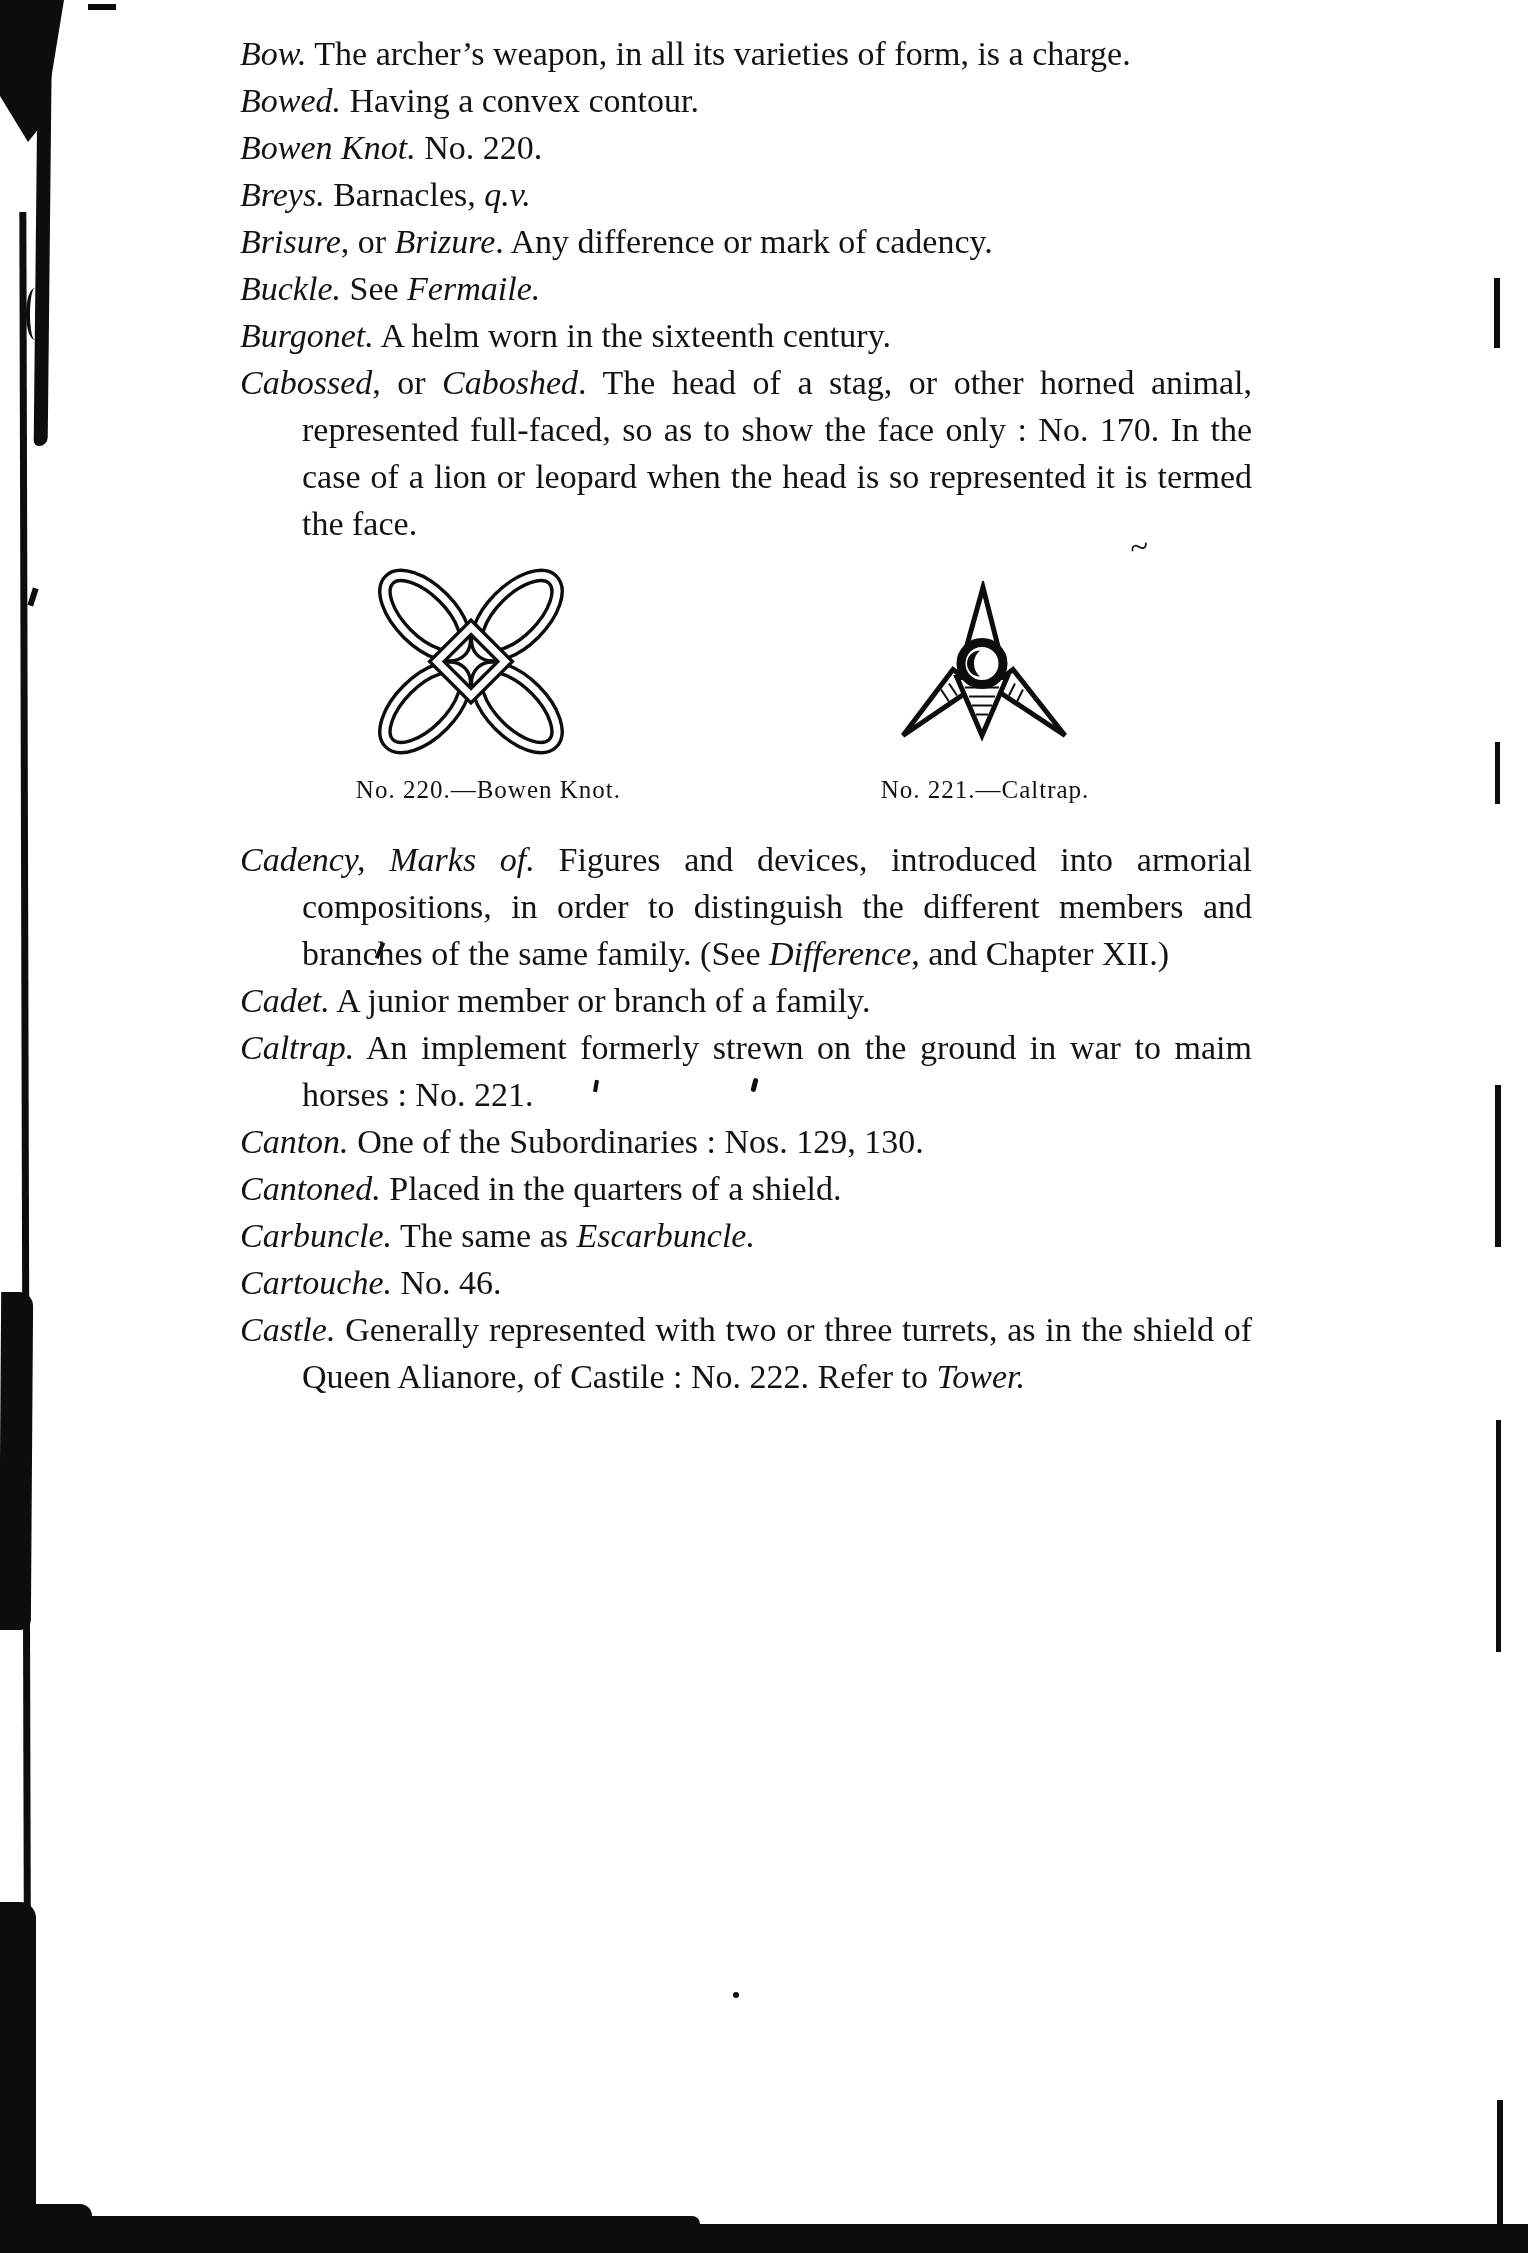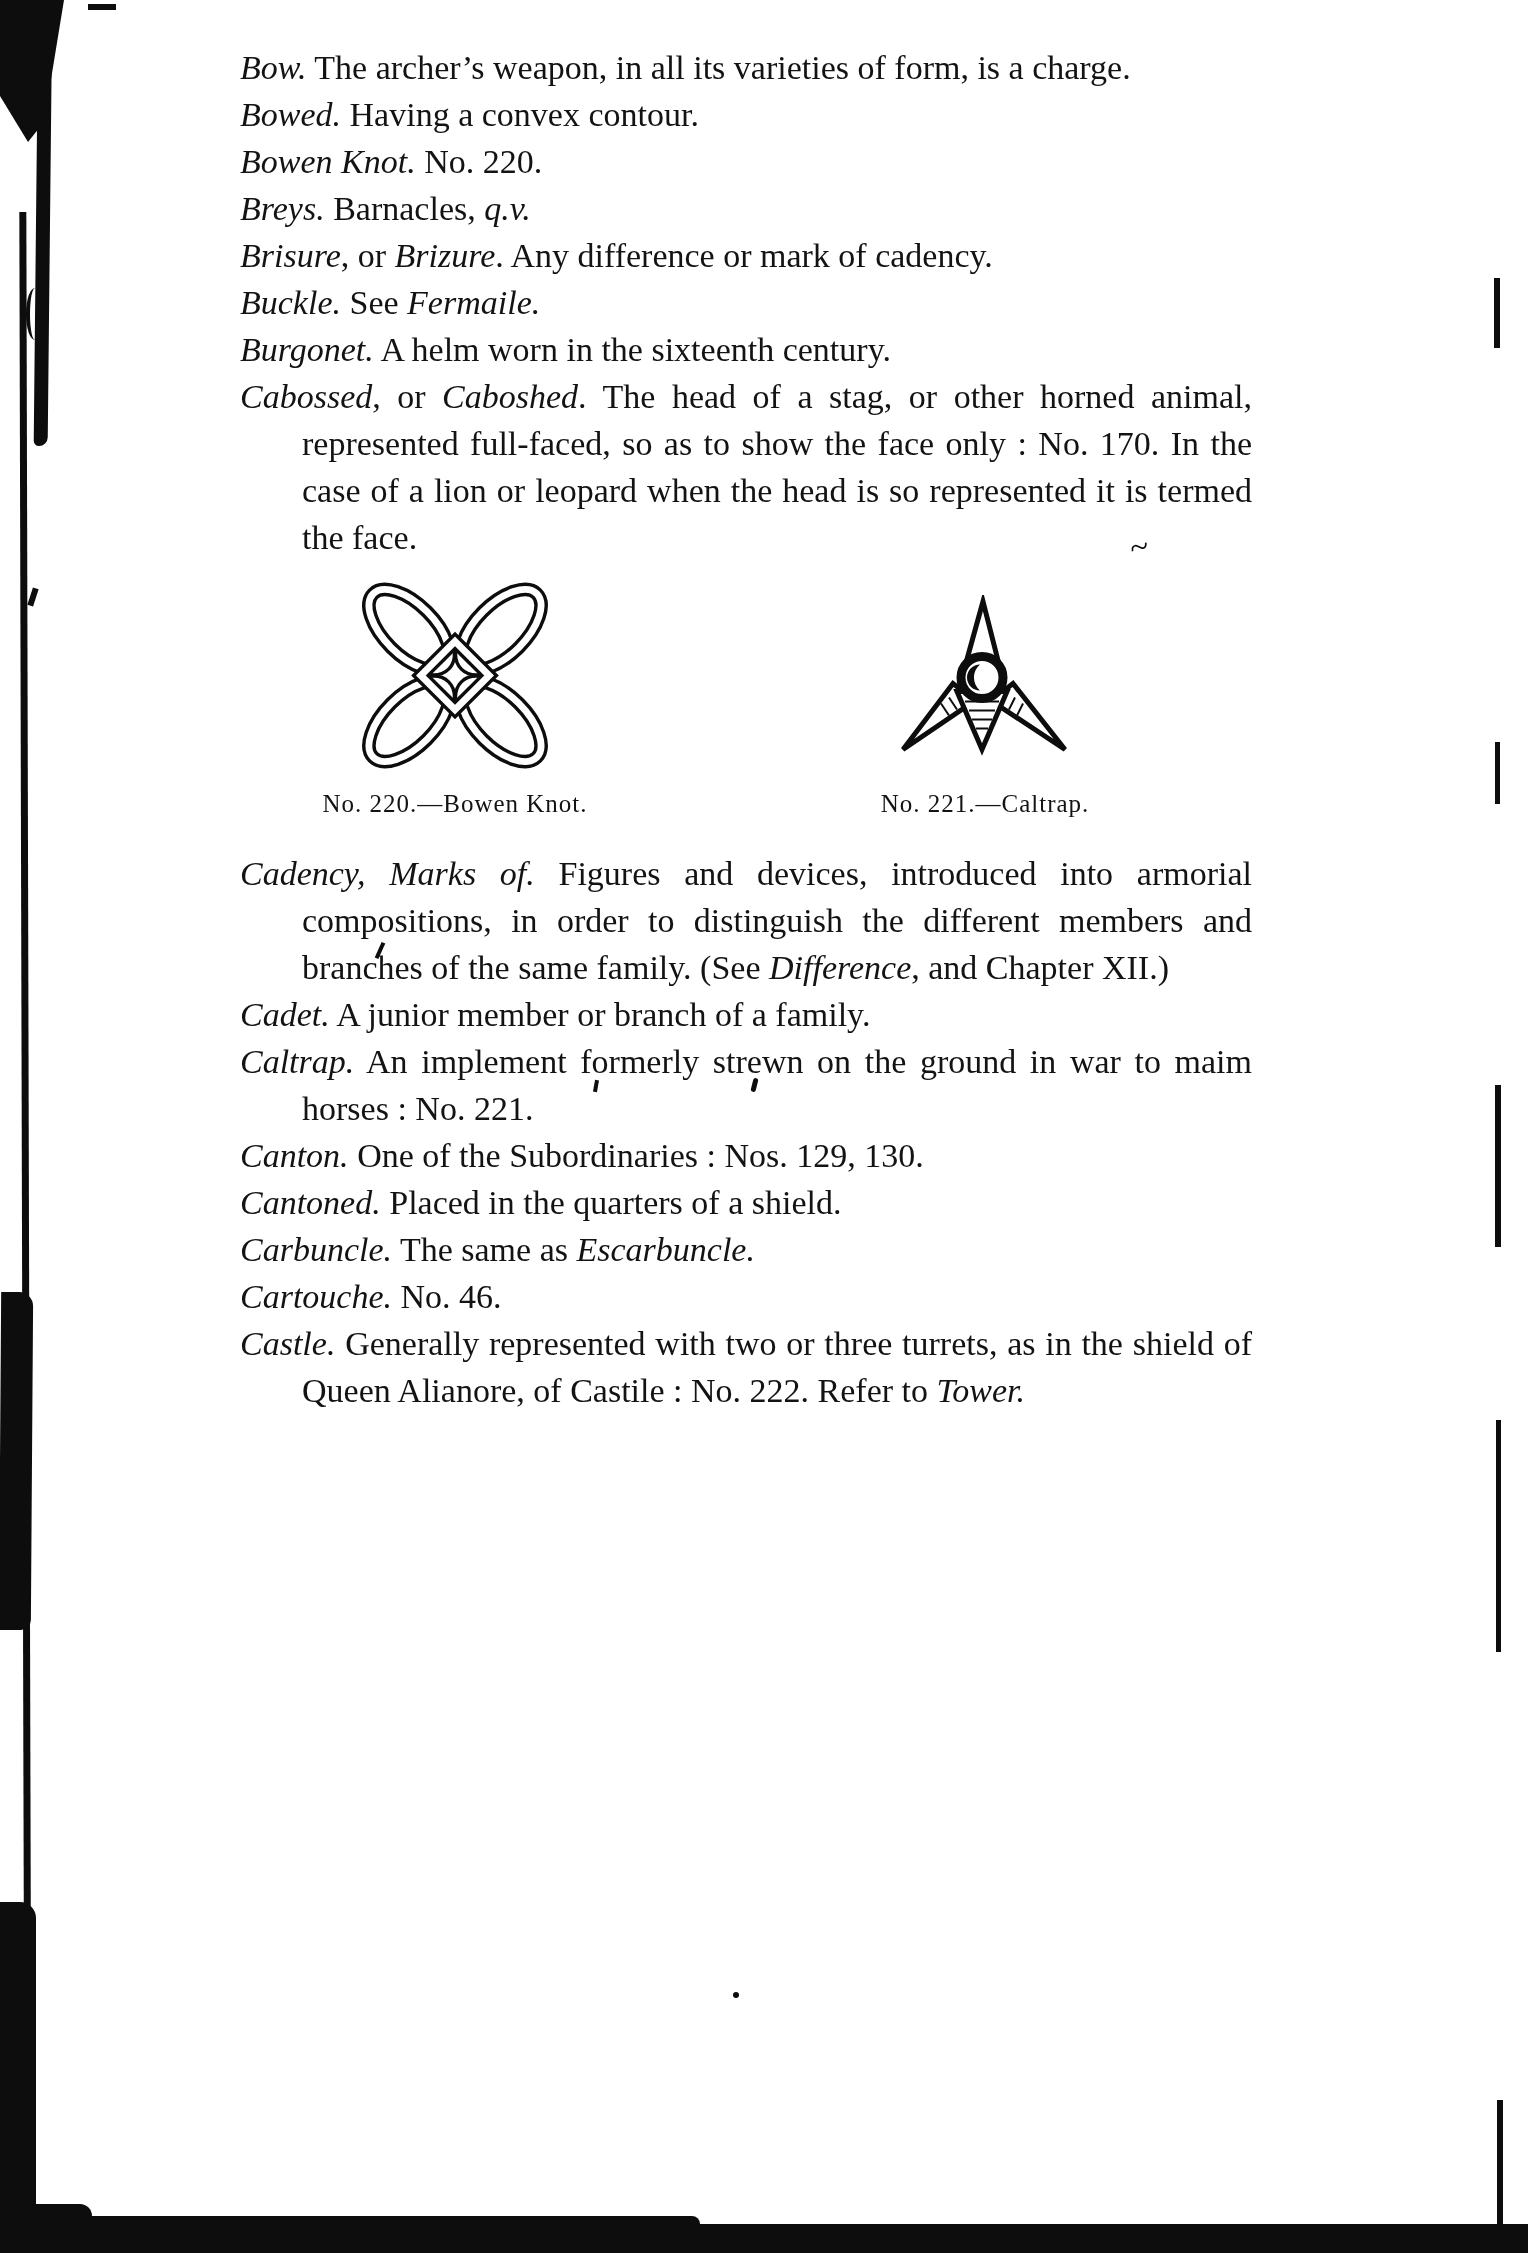--- a/index.html
+++ b/index.html
@@ -15,38 +15,38 @@
   .column{
     position:absolute;left:240px;top:0;width:1012px;
   }
   .running-head{
     margin-top:212px;
     display:flex;align-items:baseline;
     font-size:30px;letter-spacing:2.5px;word-spacing:12px;
     padding-left:58px;
   }
   .running-head .pageno{margin-left:auto;letter-spacing:2px;}
-  .entries{margin-top:44px;}
+  .entries{margin-top:30px;}
   .entries.lower{margin-top:22px;}
   .entry{
     margin:0;
     font-size:34px;line-height:47px;
     text-align:justify;
     padding-left:62px;text-indent:-62px;
   }
   .entry i{font-style:italic;}
   
   .figures{position:relative;height:255px;margin-top:12px;}
   .figure{position:absolute;width:300px;text-align:center;height:245px;}
   .figure .art{display:block;margin:0 auto;}
   .figure .caption{
     position:absolute;bottom:0;left:0;right:0;
     font-size:25px;letter-spacing:1px;
   }
-  .fig-knot{left:65px;top:0;}
+  .fig-knot{left:81px;top:0;text-align:right;}
   .fig-caltrap{left:595px;top:0;}
   
   .art-mark{position:absolute;background:#0d0d0d;}
   .art-corner{
     position:absolute;left:0;top:0;width:64px;height:142px;background:#0d0d0d;
     clip-path:polygon(0 0,64px 0,44px 122px,28px 142px,0 96px);
   }
   .art-band-a{left:36px;top:0;width:14px;height:446px;border-radius:0 0 10px 6px;transform:rotate(.6deg);}
   .art-line-b{left:22px;top:212px;width:7px;height:2041px;transform:rotate(-.15deg);}
   .art-blob-c{left:0;top:1292px;width:32px;height:338px;border-radius:0 14px 10px 0;transform:rotate(.4deg);}

